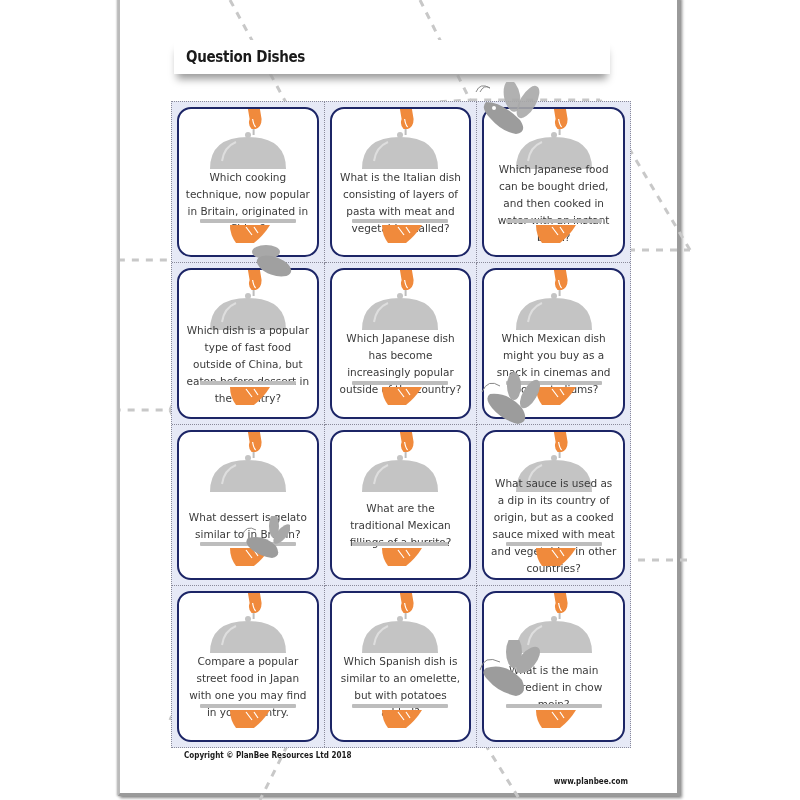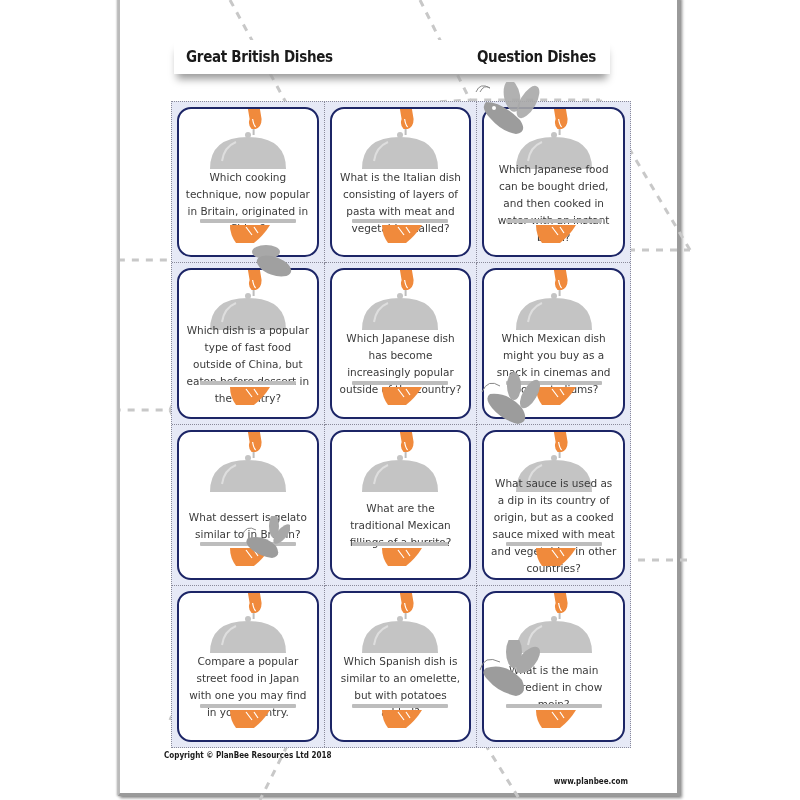--- a/index.html
+++ b/index.html
@@ -51,21 +51,21 @@
   .tray { position: absolute; left: 50%; bottom: 12px; transform: translateX(-50%); width: 96px; height: 24px; }
   .question {
     position: absolute; left: 6px; right: 6px; top: 68px; bottom: 26px;
     display: flex; align-items: center; justify-content: center; text-align: center;
     font-family: "DejaVu Sans", sans-serif; font-size: 10.5px; line-height: 17px; color: #3a3a3a;
   }
   .footer-left, .footer-right {
     position: absolute; top: 751px; font-family: "DejaVu Sans Condensed", "DejaVu Sans", sans-serif;
     font-size: 8px; font-weight: bold; color: #1a1a1a;
   }
-  .footer-left { left: 164px; }
+  .footer-left { left: 184px; }
   .footer-right { right: 172px; margin-top: 26px; }
   .bee { position: absolute; pointer-events: none; }
 </style>
 </head>
 <body>
 
 <div class="sheet"></div>
 
 <svg class="bg-pattern" viewBox="0 0 800 800">
   <g fill="none" stroke="#c8c8c8" stroke-width="3" stroke-dasharray="7,7">
@@ -77,21 +77,20 @@
     <path d="M470 400 L540 560 L470 720 L300 720 L240 560 L300 410"></path>
     <path d="M170 410 L240 560 L170 720"></path>
     <path d="M540 560 L690 560"></path>
     <path d="M600 100 L690 250"></path>
     <path d="M470 720 L520 800"></path>
     <path d="M300 720 L260 800"></path>
   </g>
 </svg>
 
 <div class="header">
-  <span>Great British Dishes</span>
   <span>Question Dishes</span>
 </div>
 
 <div class="grid" id="grid">
   <div class="cell">
     <div class="card">
       <svg class="hand-top" viewBox="0 0 22 30">
         <path d="M4 0 L16 0 L18 12 Q18 20 12 22 L8 22 Q4 18 6 12 Z" fill="#f08a3c"></path>
         <path d="M9 12 Q10 18 12 20" stroke="#fff" stroke-width="1.2" fill="none"></path>
         <rect x="9" y="22" width="2" height="6" fill="#bdbdbd"></rect>

